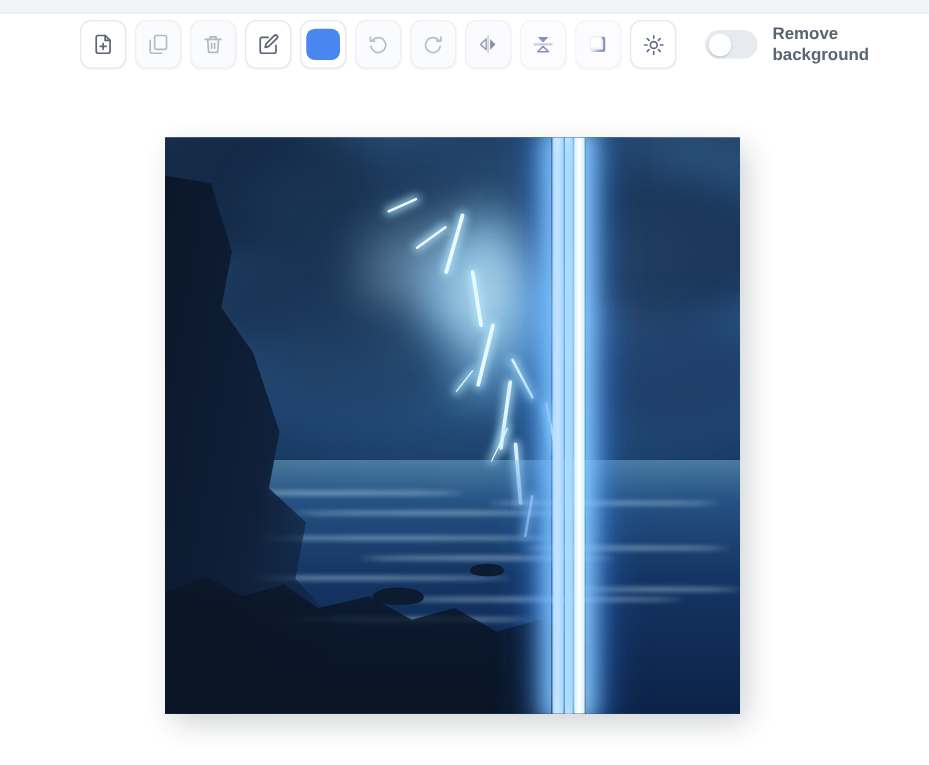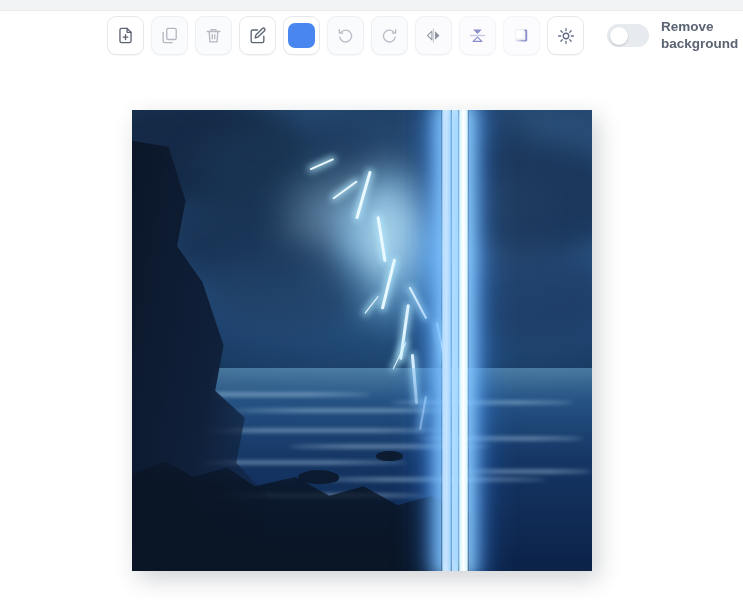--- a/index.html
+++ b/index.html
@@ -26,21 +26,20 @@
   }
 
   
   .toolbar {
     position: absolute;
     top: 16px;
     left: 64px;
     display: flex;
     align-items: center;
     gap: 7px;
-    margin-left: 43px;
   }
 
   .tool-btn {
     width: 37px;
     height: 39px;
     border-radius: 9px;
     background: #ffffff;
     border: 1px solid #e6e8ec;
     box-sizing: border-box;
     display: flex;

